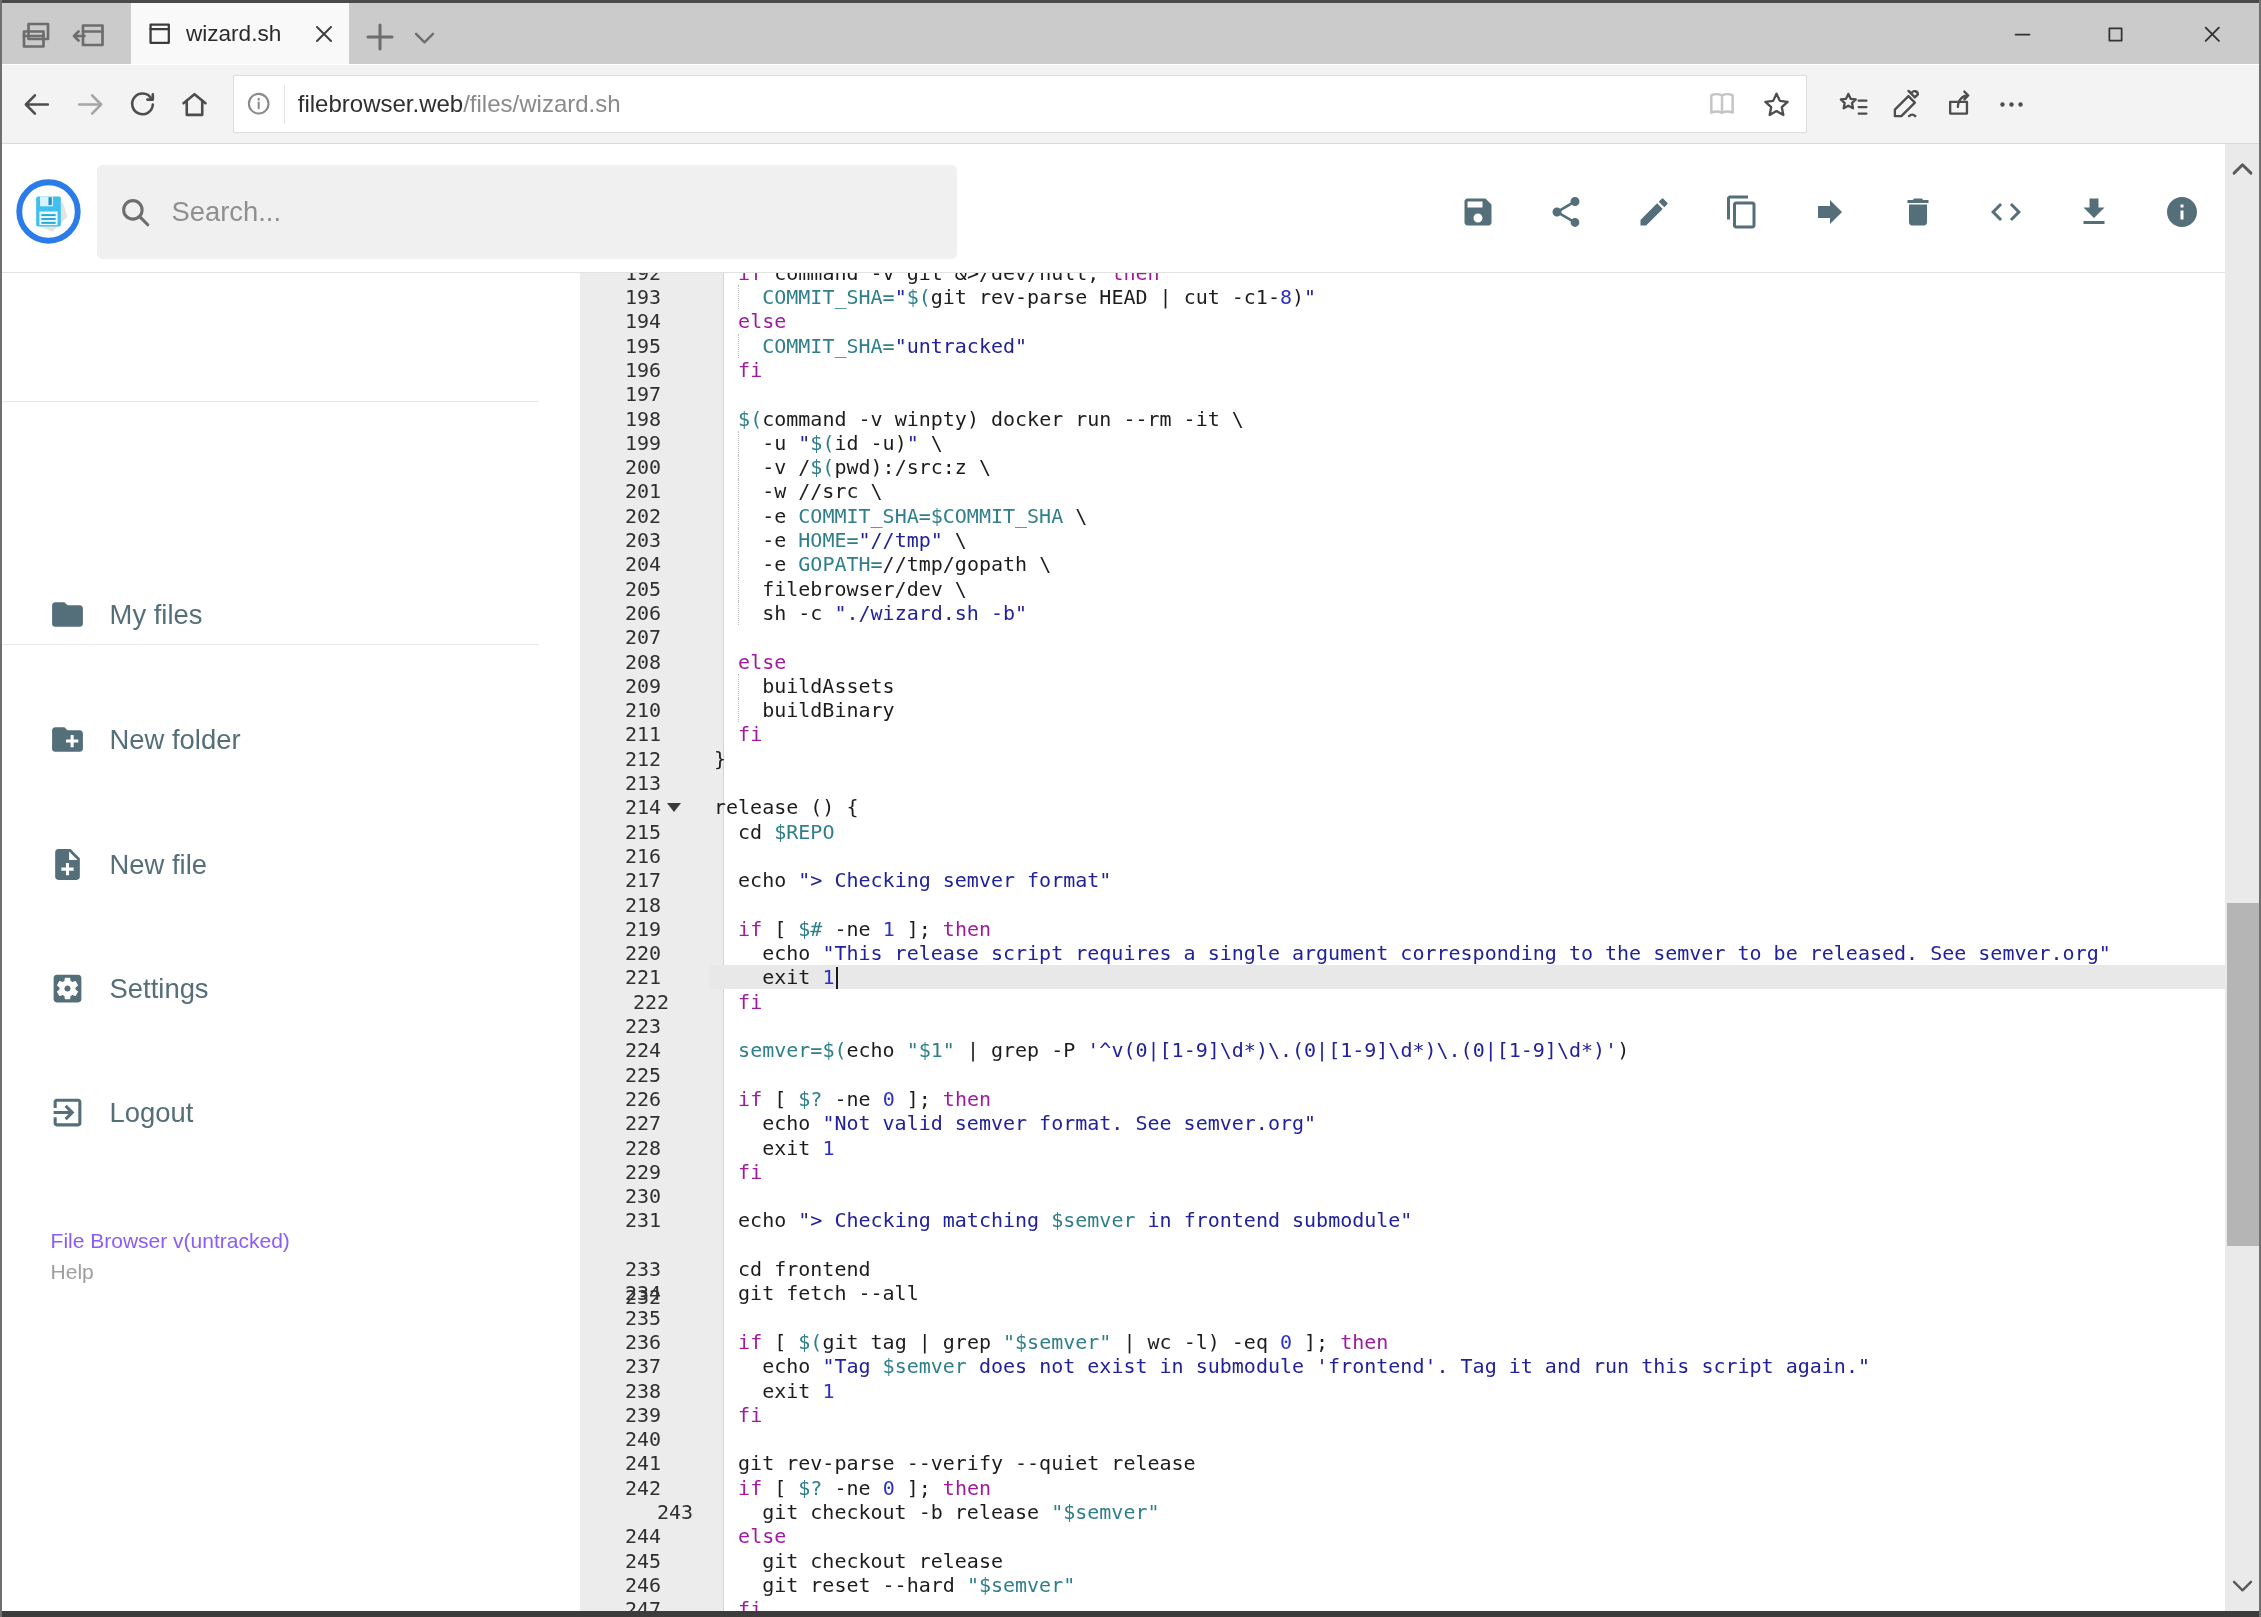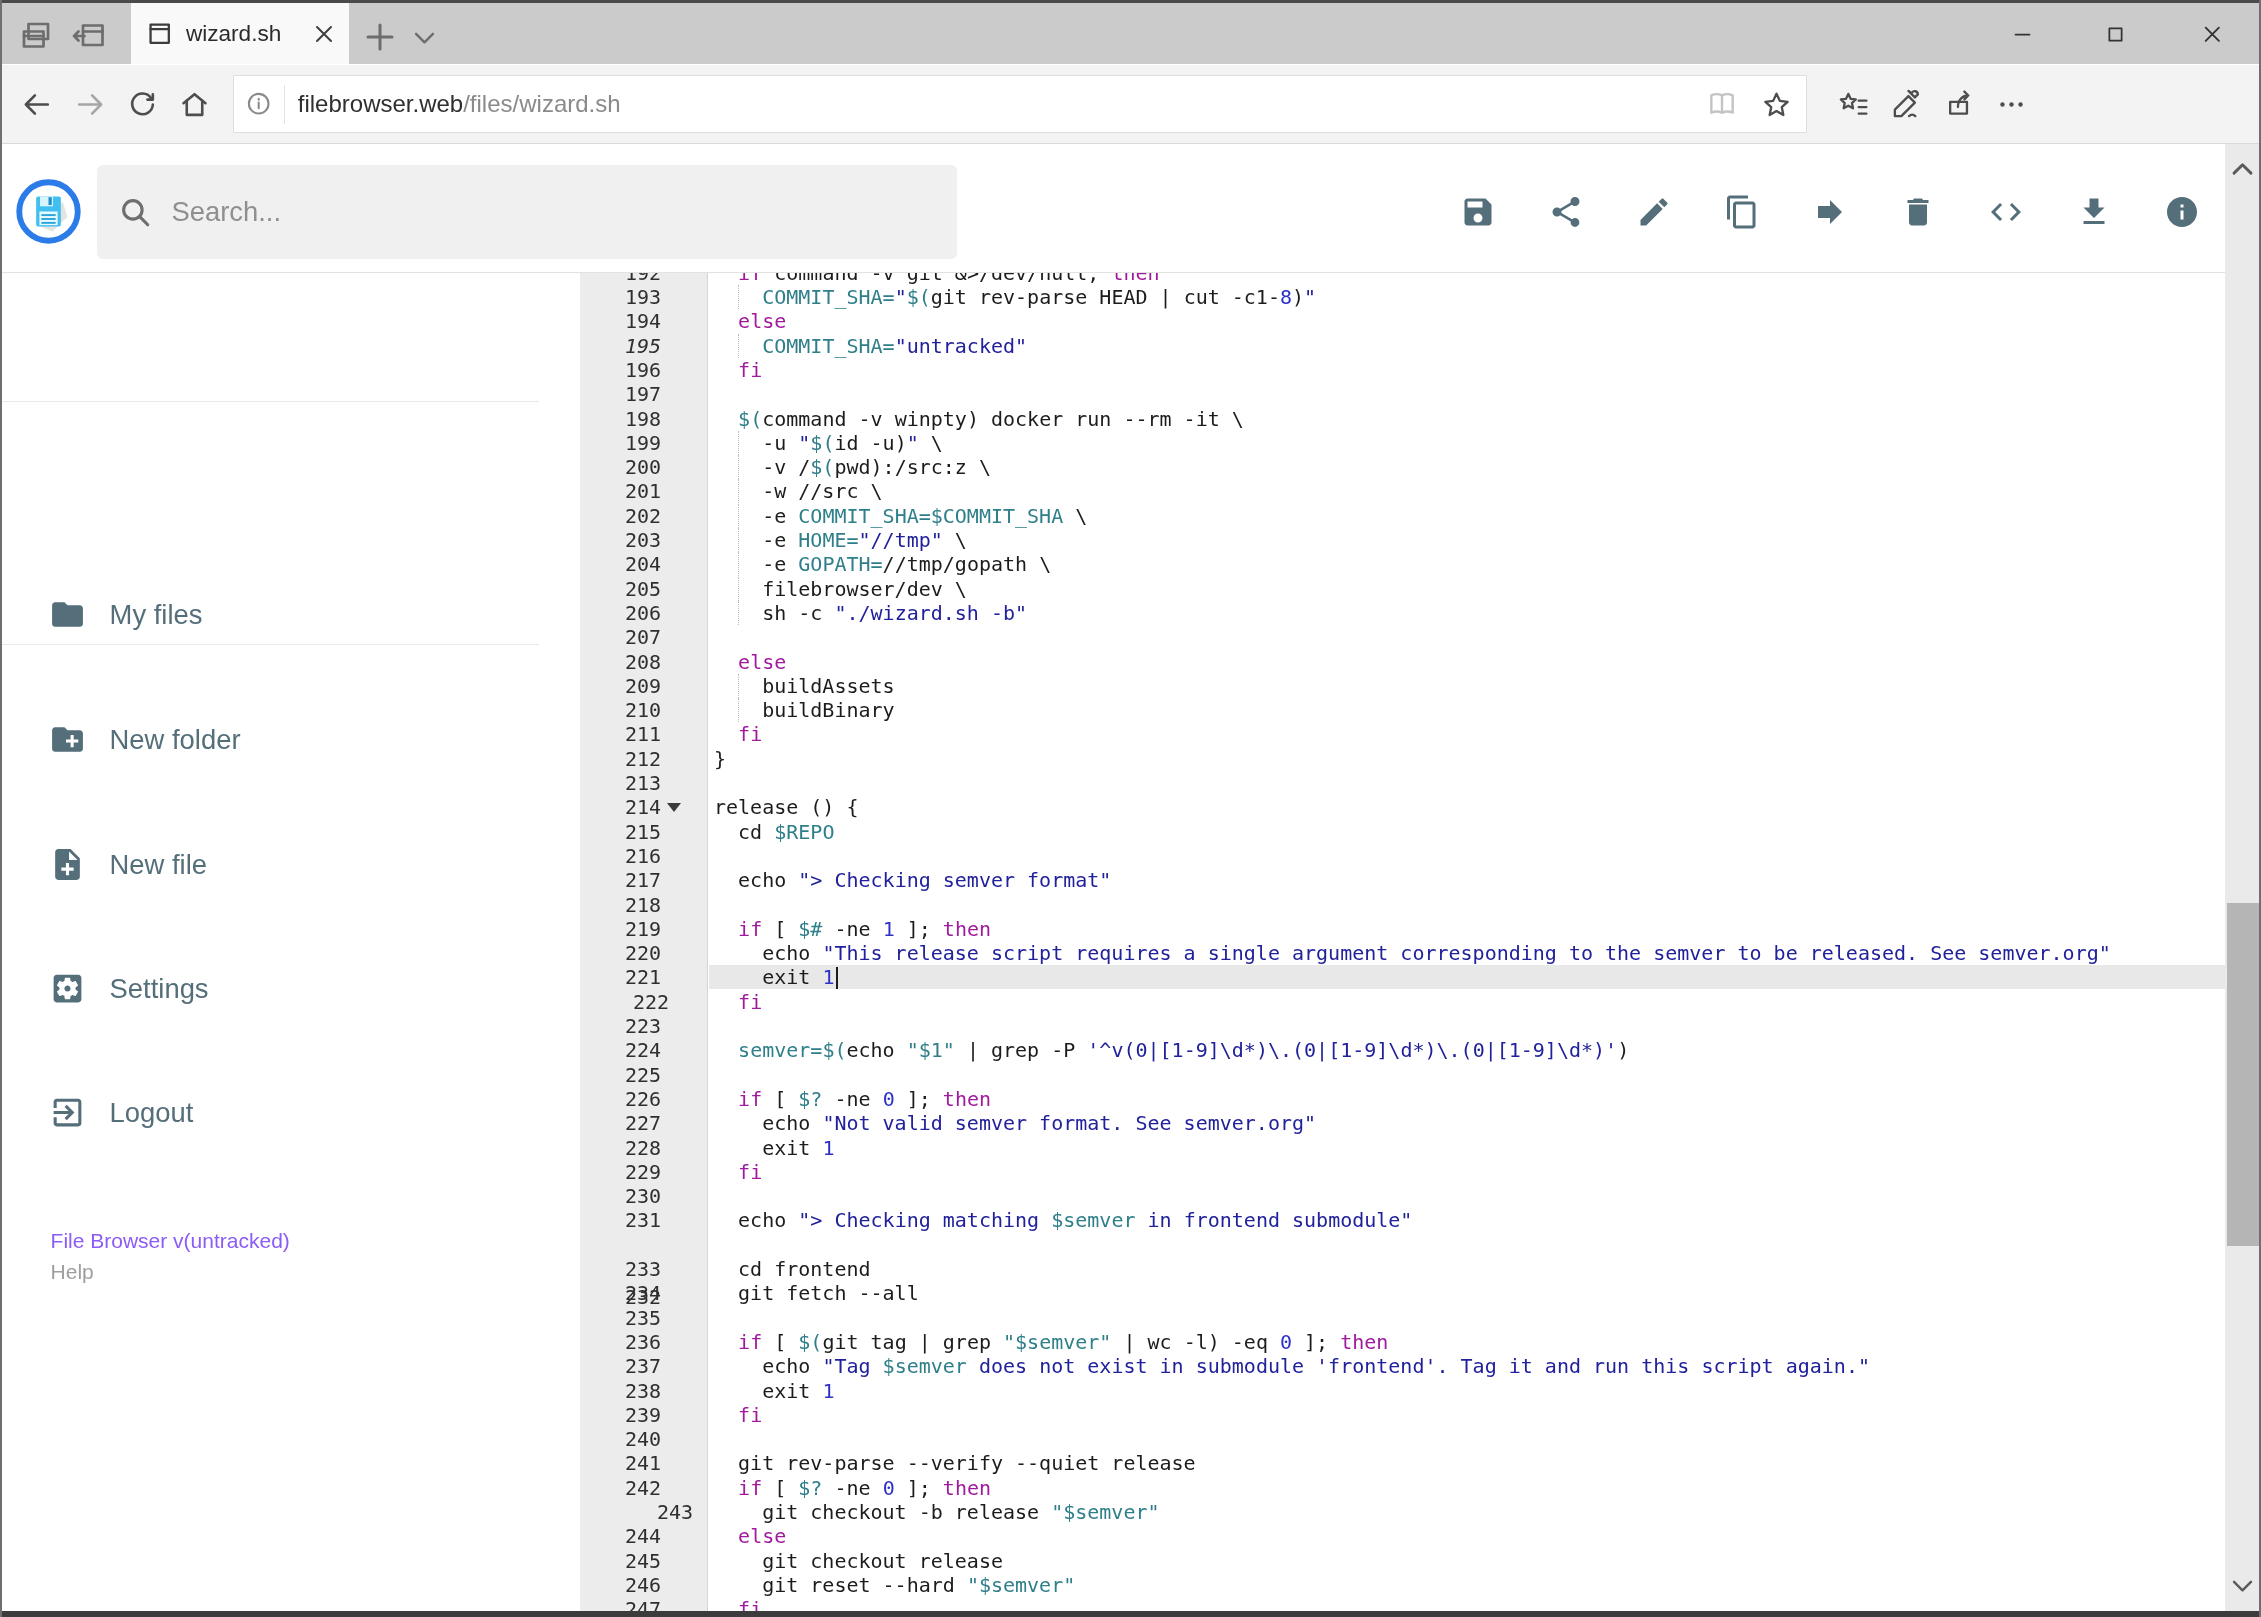--- a/index.html
+++ b/index.html
@@ -39,21 +39,21 @@
   
   #sidebar{position:absolute;left:1.6px;top:273px;width:578px;height:1338px;background:#fff;}
   .side-item{position:absolute;left:0;width:565px;height:73px;display:flex;align-items:center;color:#546e7a;cursor:pointer;}
   .side-item .icn{width:37px;height:37px;margin-left:47px;flex:none;}
   .side-item .lbl{margin-left:24px;font-size:27.4px;}
   .side-divider{position:absolute;left:0;width:537px;height:0.8px;background:#e9e9e9;}
   #side-version{position:absolute;left:49px;top:956px;font-size:21px;color:#8b5cf6;}
   #side-help{position:absolute;left:49px;top:987px;font-size:21px;color:#9e9e9e;}
   
   #editor{position:absolute;left:580px;top:273px;width:1645px;height:1338px;overflow:hidden;background:#fff;}
-  #gutter{position:absolute;left:0;top:0;width:128px;height:1338px;background:#ececec;border-right:0.8px solid #d4d4d4;box-sizing:border-box;}
+  #gutter{position:absolute;left:0;top:0;width:144px;height:1338px;background:#ececec;border-right:0.8px solid #d4d4d4;box-sizing:border-box;}
   .ln{position:absolute;left:0;width:81px;text-align:right;color:#2f2f2f;
       font:20px/24px "DejaVu Sans Mono","Liberation Mono",monospace;}
   .fold{position:absolute;left:87px;width:0;height:0;border-left:7.3px solid transparent;border-right:7.3px solid transparent;border-top:9.7px solid #3a3a3a;}
   .code-row{position:absolute;left:134px;white-space:pre;height:24px;
       font:20px/24px "DejaVu Sans Mono","Liberation Mono",monospace;color:#1c1c1c;}
   .hl-row{position:absolute;left:129px;width:1516px;height:24px;background:#e8e8e8;}
   .guide{position:absolute;left:158px;width:0.8px;height:24px;border-left:0.8px dotted #bdbdbd;}
   #cursor{position:absolute;width:2.4px;height:22px;background:#1a1a1a;}
   .tk-p{color:#1c1c1c}.tk-k{color:#a01a9e}.tk-s{color:#21219c}.tk-n{color:#2d30c9}.tk-v{color:#2e7f8a}
   
@@ -320,21 +320,21 @@
     </div>
     <div id="side-version">File Browser v(untracked)</div>
     <div id="side-help">Help</div>
   </div>
 
   <div id="editor">
     <div id="gutter">
         <div class="ln" style="top: -12.3px;">192</div>
         <div class="ln" style="top: 12px;">193</div>
         <div class="ln" style="top: 36px;">194</div>
-        <div class="ln" style="top: 61px; font-style: italic;">195</div>
+        <div class="ln" style="top: 61px;">195</div>
         <div class="ln" style="top: 85px;">196</div>
         <div class="ln" style="top: 109px;">197</div>
         <div class="ln" style="top: 134px;">198</div>
         <div class="ln" style="top: 158px;">199</div>
         <div class="ln" style="top: 182px;">200</div>
         <div class="ln" style="top: 206px;">201</div>
         <div class="ln" style="top: 231px;">202</div>
         <div class="ln" style="top: 255px;">203</div>
         <div class="ln" style="top: 279px;">204</div>
         <div class="ln" style="top: 304px;">205</div>

